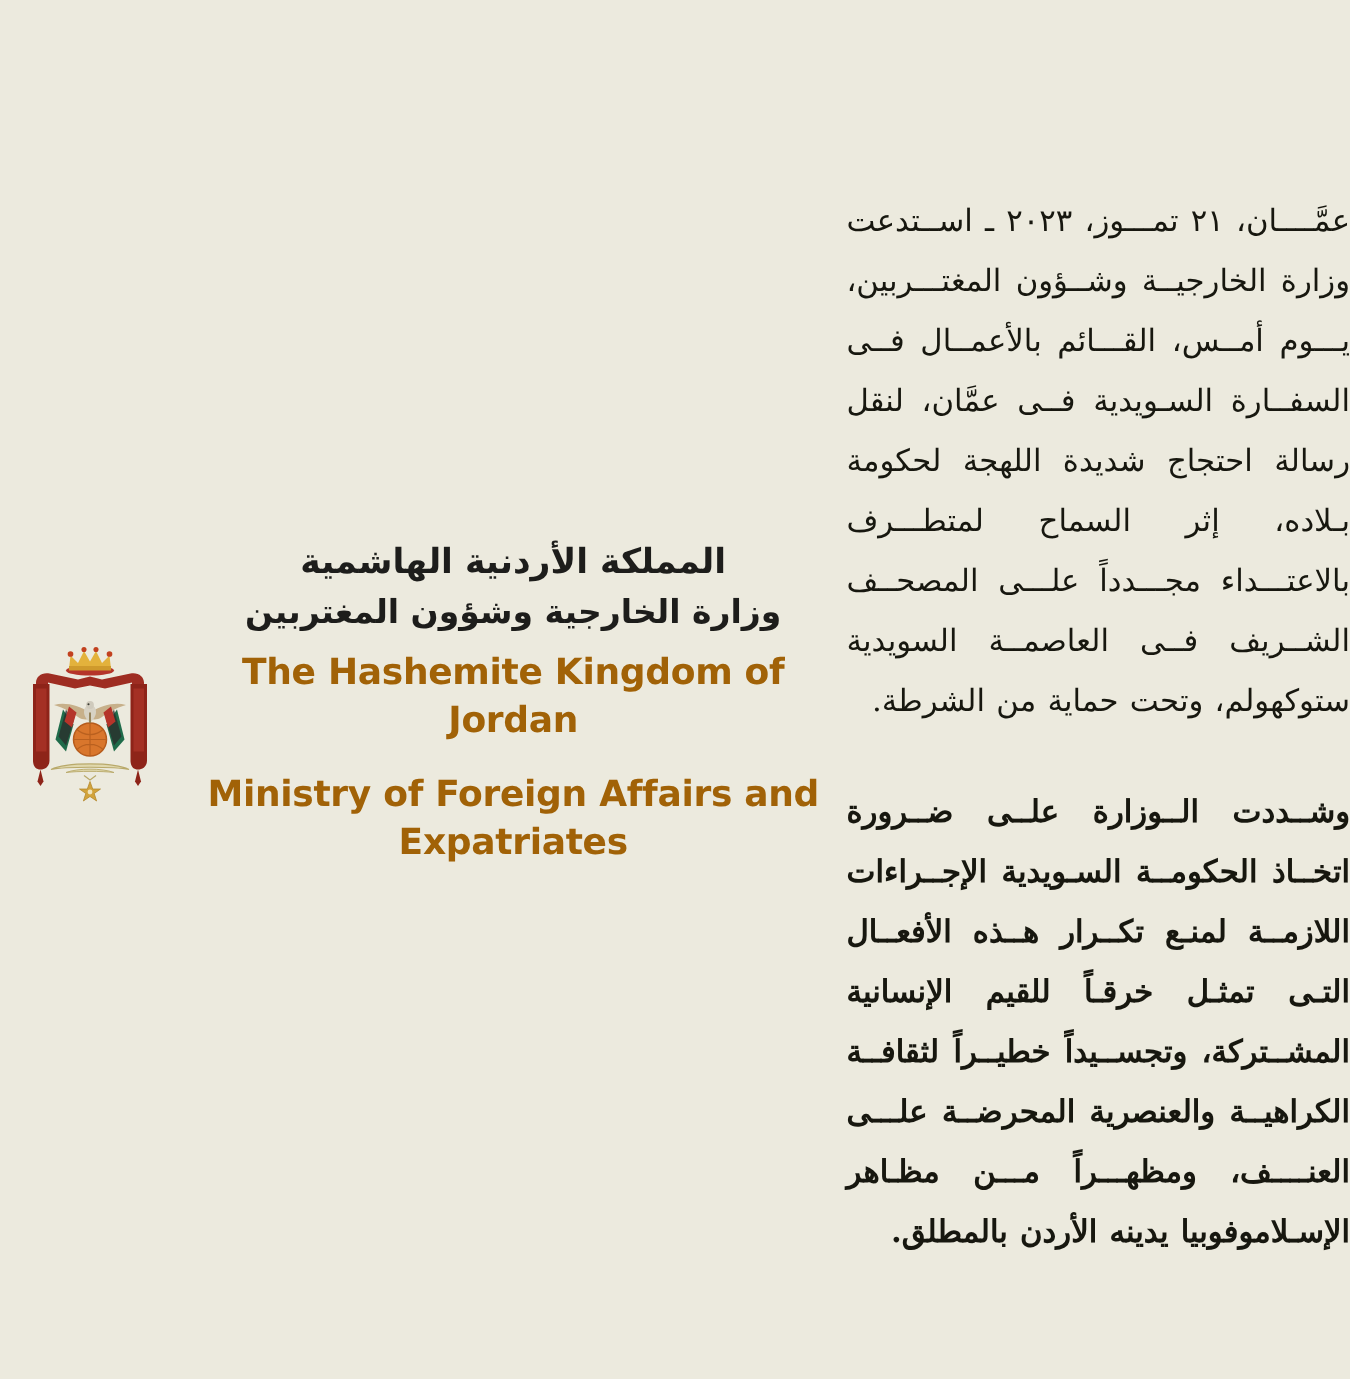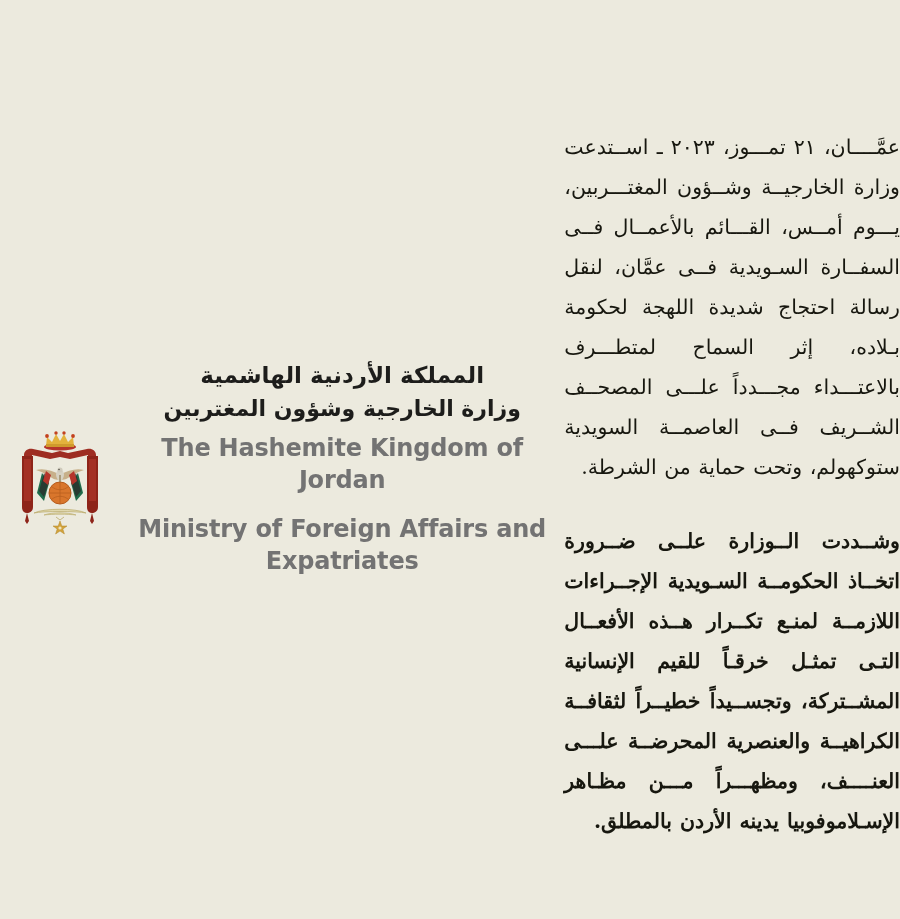--- a/index.html
+++ b/index.html
@@ -56,21 +56,21 @@
   }
   .hdr-ar.line2 {
     margin-top: 3px;
     font-size: 22px;
     text-align: center;
   }
   .hdr-en {
     font-family: "DejaVu Sans", "Liberation Sans", sans-serif;
     font-weight: bold;
     font-size: 24px;
-    color: #737373;
+    color: #a16207;
     margin-top: 9px;
     letter-spacing: -0.2px;
   }
   .hdr-en.line2 {
     margin-top: 16px;
   }
 
   
   .body-block {
     direction: rtl;

